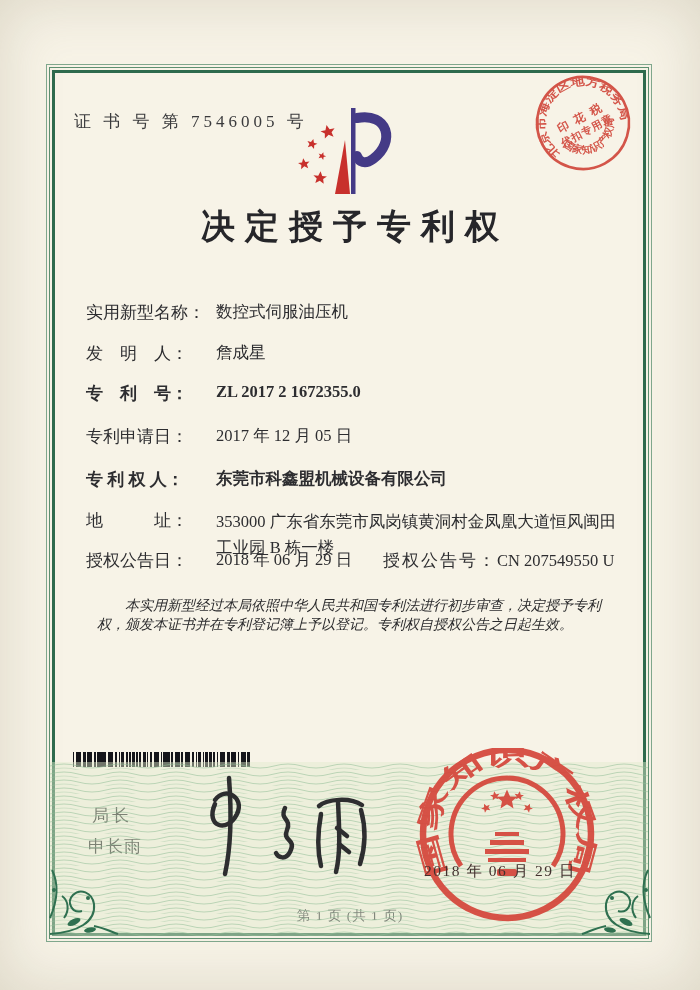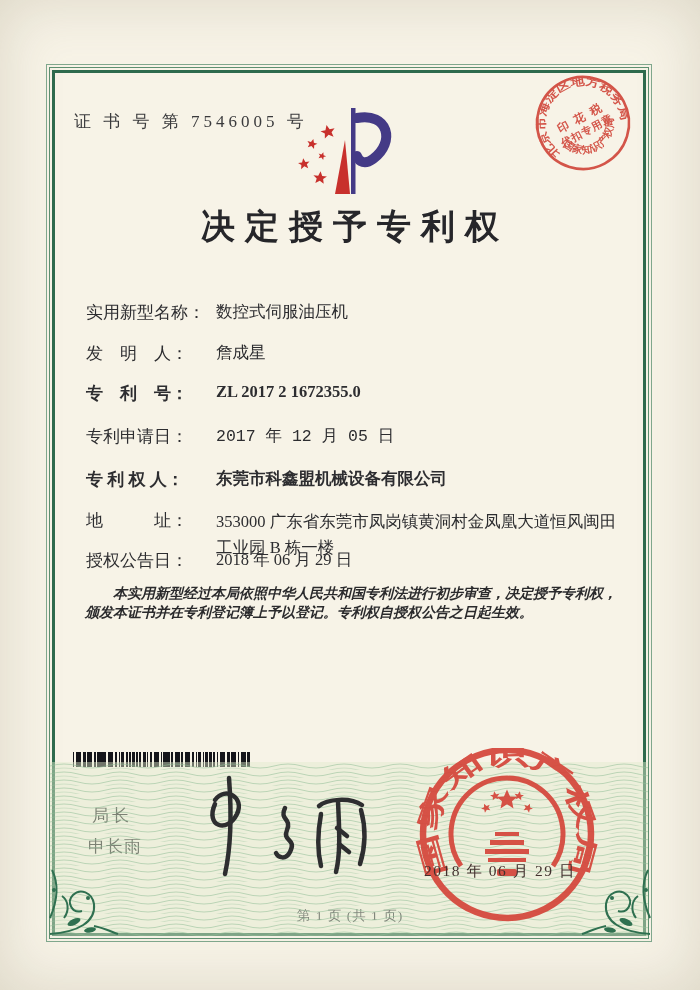--- a/index.html
+++ b/index.html
@@ -30,21 +30,21 @@
   .flabel{display:inline-block;width:130px;font-size:17px;vertical-align:top;}
   .fvalue{font-size:16.5px;}
   .fvalue.wrap{display:inline-block;white-space:normal;width:408px;line-height:1.58;vertical-align:top;}
   .grant-row{position:absolute;left:383px;top:549px;white-space:nowrap;color:#2d2d30;}
   .grant-row .glabel{font-size:17px;letter-spacing:2px;}
   .grant-row .gvalue{font-size:16.5px;}
   .body-text{
     position:absolute;left:85px;top:584px;width:532px;
     font-size:14px;line-height:19.2px;color:#2a2a2c;font-style:italic;
   }
-  .body-text p{margin:0;text-indent:2em;font-weight:bold;}
+  .body-text p{margin:12px;text-indent:2em;}
   .barcode{
     position:absolute;left:73px;top:752px;width:178px;height:15px;
     background-image:
       repeating-linear-gradient(90deg,#15151a 0 1.5px,transparent 1.5px 3.5px),
       repeating-linear-gradient(90deg,#15151a 0 1px,transparent 1px 6px),
       repeating-linear-gradient(90deg,transparent 0 4px,#15151a 4px 6.5px,transparent 6.5px 11px);
   }
   .sig-title{position:absolute;left:92px;top:804px;font-size:17px;letter-spacing:3px;color:#2b2b2d;}
   .sig-name{position:absolute;left:88px;top:835px;font-size:17px;letter-spacing:1px;color:#2b2b2d;}
   .sig-svg{position:absolute;left:185px;top:772px;z-index:3;}
@@ -138,31 +138,34 @@
 
   <div class="frow" style="top:342px;">
     <span class="flabel">发　明　人：</span><span class="fvalue">詹成星</span>
   </div>
   <div class="frow" style="top:301px;">
     <span class="flabel">实用新型名称：</span><span class="fvalue">数控式伺服油压机</span>
   </div>
   <div class="frow" style="top:382px;font-weight:bold;">
     <span class="flabel">专　利　号：</span><span class="fvalue">ZL 2017 2 1672355.0</span>
   </div>
-  <div class="frow" style="top:425px;font-family:Liberation Mono, monospace;">
+  <div class="frow" style="top:425px;">
     <span class="flabel">专利申请日：</span><span class="fvalue">2017 年 12 月 05 日</span>
   </div>
   <div class="frow" style="top:468px;font-weight:bold;">
     <span class="flabel">专 利 权 人：</span><span class="fvalue">东莞市科鑫盟机械设备有限公司</span>
   </div>
   <div class="frow" style="top:509px;">
     <span class="flabel">地　　　址：</span><span class="fvalue wrap">353000 广东省东莞市凤岗镇黄洞村金凤凰大道恒风闽田工业园 B 栋一楼</span>
   </div>
   <div class="frow" style="top:549px;">
     <span class="flabel">授权公告日：</span><span class="fvalue">2018 年 06 月 29 日</span>
+  </div>
+  <div class="grant-row">
+    <span class="glabel">授权公告号：</span><span class="gvalue">CN 207549550 U</span>
   </div>
 
   <div class="body-text">
     <p>本实用新型经过本局依照中华人民共和国专利法进行初步审查，决定授予专利权，颁发本证书并在专利登记簿上予以登记。专利权自授权公告之日起生效。</p>
   </div>
 
   <div class="barcode"></div>
 
   <div class="sig-title">局长</div>
   <div class="sig-name">申长雨</div>

